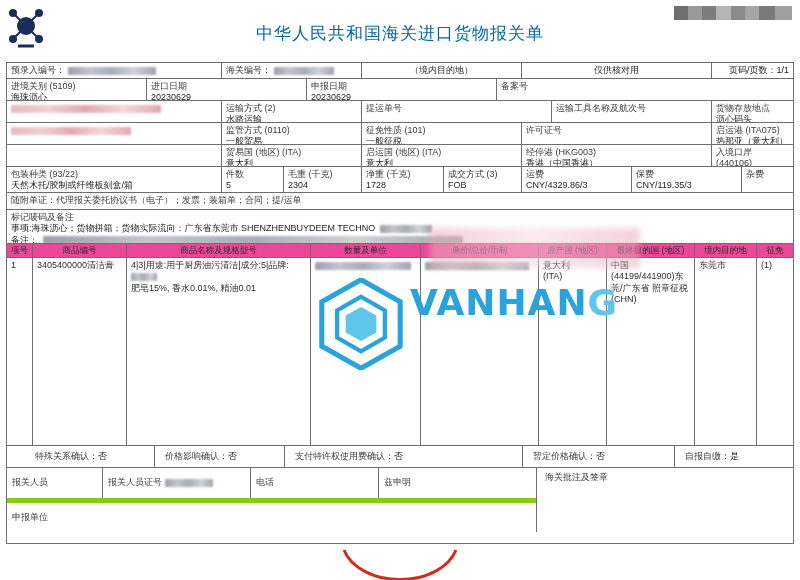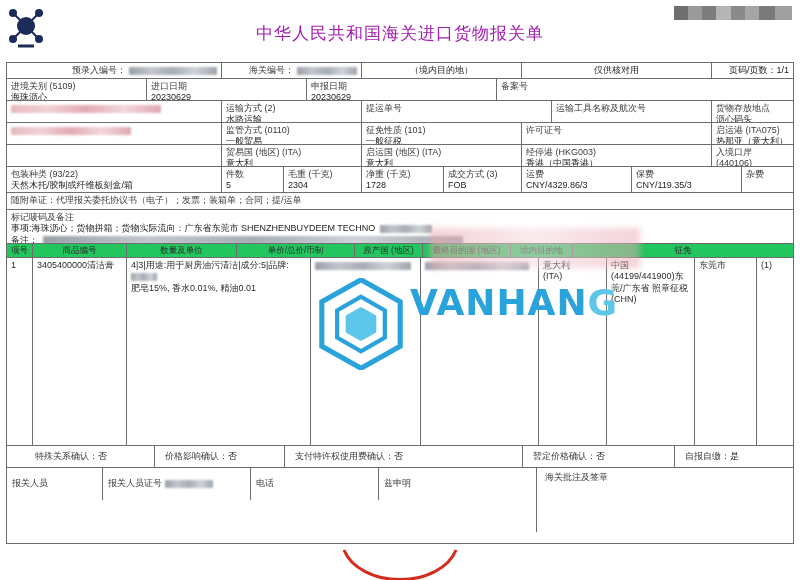--- a/index.html
+++ b/index.html
@@ -16,21 +16,21 @@
 
   
   .logo{
     position:absolute;left:6px;top:6px;width:40px;height:46px;
   }
   .logo svg{display:block;}
 
   
   .doc-title{
     position:absolute;left:0;top:22px;width:800px;text-align:center;
-    font-size:17px;letter-spacing:1px;color:#a21caf;
+    font-size:17px;letter-spacing:1px;color:#0369a1;
     font-family:"DejaVu Sans","Liberation Sans",sans-serif;
   }
   
   .colorbar{
     position:absolute;right:8px;top:6px;width:118px;height:14px;
     background:linear-gradient(90deg,#6f6f6f 0 12%,#9a9a9a 12% 24%,#7d7d7d 24% 36%,#b5b5b5 36% 48%,#8a8a8a 48% 60%,#a5a5a5 60% 72%,#7a7a7a 72% 86%,#9f9f9f 86% 100%);
   }
   .redact-right{
     position:absolute;right:8px;top:26px;width:118px;height:12px;
     background:linear-gradient(90deg,#7a7a84 0 10%,#a9a9b4 10% 18%,#8d8d97 18% 30%,#bcbcc6 30% 42%,#9898a2 42% 54%,#adadb7 54% 66%,#8686906 66% 78%,#b2b2bb 78% 100%);
@@ -64,24 +64,24 @@
     display:inline-block;height:8px;vertical-align:middle;
     background:linear-gradient(90deg,#9aa0a8,#c2c6cc,#a7adb5,#cfd3d8,#9ea4ac);
     filter:blur(1.1px);border-radius:1px;
   }
   .blur.pink{
     background:linear-gradient(90deg,#e7b9bf,#f1d2d6,#e2aab3,#f3d8dc,#e0a8b1);
   }
 
   
   .hdr-row{height:16px;font-size:9px;}
-  .hdr-row .cell{display:flex;align-items:center;justify-content:flex-end;}
-
-  
-  .goods-hdr{height:14px;background:#22c55e;font-size:8.5px;}
+  .hdr-row .cell{display:flex;align-items:center;}
+
+  
+  .goods-hdr{height:14px;background:#ec4899;font-size:8.5px;}
   .goods-hdr .cell{display:flex;align-items:center;justify-content:center;}
 
   .goods-body{height:188px;}
   .goods-body .cell{vertical-align:top;}
 
   
   .wm{
     position:absolute;left:318px;top:276px;width:420px;height:100px;
     pointer-events:none;
   }
@@ -303,20 +303,21 @@
         <div class="val">
           <span>备注：</span>
           <span class="blur" style="width:420px;margin-left:2px;"></span>
         </div>
       </div>
     </div>
 
     <div class="row goods-hdr">
       <div class="cell" style="width:26px;">项号</div>
       <div class="cell" style="width:94px;">商品编号</div>
+      <div class="cell" style="width:184px;">商品名称及规格型号</div>
       <div class="cell" style="width:110px;">数量及单位</div>
       <div class="cell" style="width:118px;">单价/总价/币制</div>
       <div class="cell" style="width:68px;">原产国 (地区)</div>
       <div class="cell" style="width:88px;">最终目的国 (地区)</div>
       <div class="cell" style="width:62px;">境内目的地</div>
       <div class="cell" style="flex:1;">征免</div>
     </div>
 
     <div class="row goods-body">
       <div class="cell" style="width:26px;">
@@ -385,20 +386,25 @@
               <span class="lbl">报关人员证号</span>
               <span class="blur" style="width:48px;margin-left:3px;"></span>
             </div>
             <div class="sign-cell" style="width:128px;">
               <span class="lbl">电话</span>
             </div>
             <div class="sign-cell" style="flex:1;">
               <span class="lbl">兹申明</span>
             </div>
           </div>
+          <div class="sign-line">
+            <div class="sign-cell" style="flex:1;">
+              <span class="lbl">申报单位</span>
+            </div>
+          </div>
         </div>
       </div>
       <div class="cell" style="flex:1;padding:4px 8px;">
         <span class="lbl">海关批注及签章</span>
       </div>
     </div>
 
   </div>
 
   <div class="wm-pink"></div>

